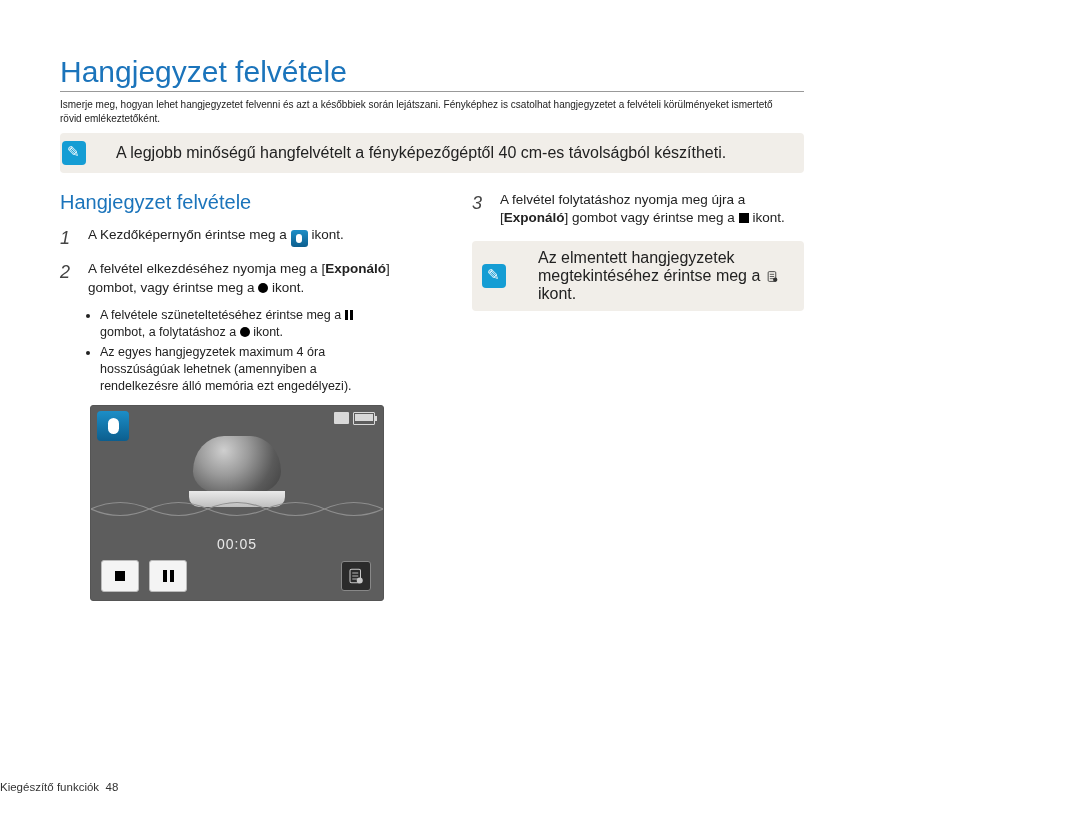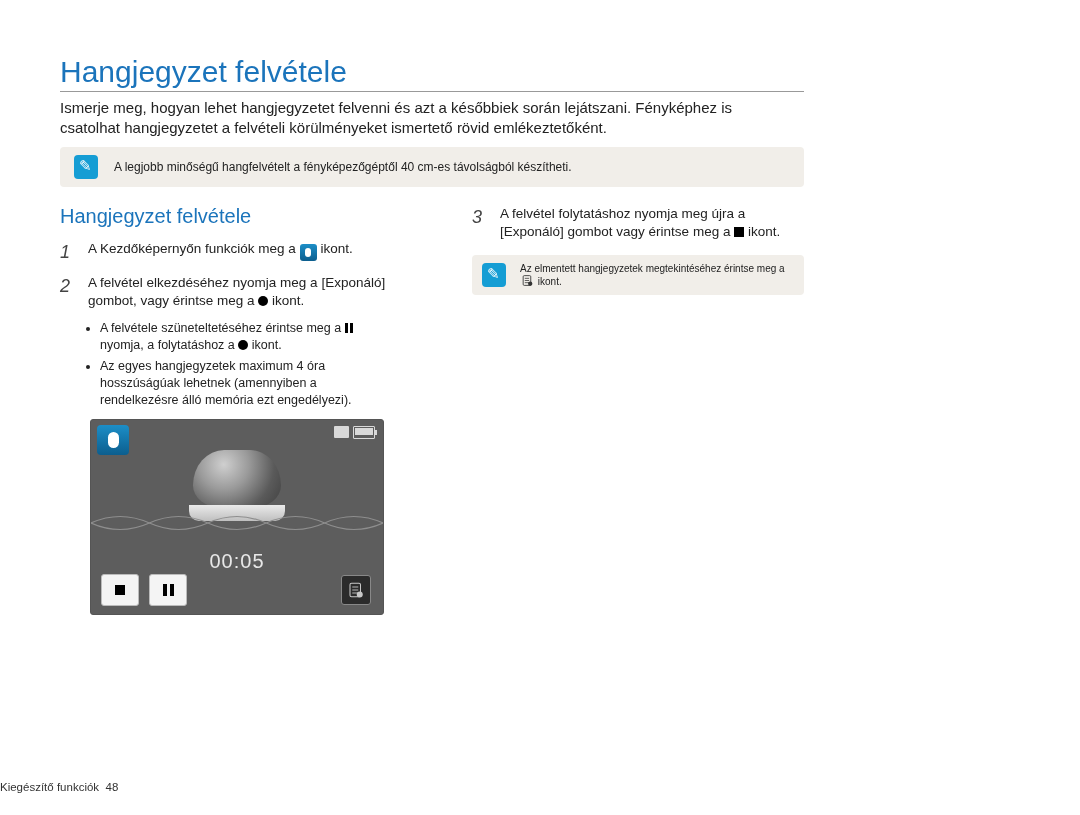--- a/index.html
+++ b/index.html
@@ -18,32 +18,32 @@
   }
   .title {
     font-size: 30px;
     color: #1b74bb;
     font-weight: 400;
     margin: 0 0 4px 0;
     border-bottom: 1px solid #999;
     padding-bottom: 2px;
   }
   .intro {
-    font-size: 15px;
+    font-size: 10px;
     line-height: 1.35;
     margin: 6px 12px 8px 0;
   }
   .note-box {
     background: #f1eee9;
     border-radius: 4px;
-    padding: 8px 14px;
+    padding: 8px 2px;
     display: flex;
     align-items: center;
-    gap: 16px;
-    font-size: 12px;
+    gap: 30px;
+    font-size: 16px;
     margin-bottom: 18px;
   }
   .note-icon {
     width: 24px; height: 24px; flex: none;
     background: #159dd4; border-radius: 4px;
     position: relative;
   }
   .note-icon::before {
     content: "✎"; color: #fff; font-size: 15px;
     position: absolute; left: 5px; top: 2px;
@@ -67,21 +67,21 @@
     line-height: 1.35;
   }
   .step-num {
     font-style: italic;
     font-size: 18px;
     color: #444;
     flex: none;
     width: 18px;
   }
   .step-body { flex: 1; }
-  .step-body b { font-weight: normal; }
+  .step-body b { font-weight: bold; }
   .mic-chip {
     display: inline-flex; vertical-align: -4px;
     width: 17px; height: 17px; border-radius: 3px;
     background: linear-gradient(#1c8ec7,#0c5e8e);
     align-items: center; justify-content: center;
   }
   .mic-chip .stem { width: 6px; height: 9px; background: #fff; border-radius: 3px; }
   .dot { display:inline-block; width:10px; height:10px; background:#000; border-radius:50%; vertical-align:-1px; }
   .sq { display:inline-block; width:10px; height:10px; background:#000; vertical-align:-1px; }
   .pause-glyph { display:inline-flex; gap:2px; vertical-align:-1px; }
@@ -129,42 +129,42 @@
   }
   .band {
     height:16px; width:96px; margin-top:-3px;
     background: linear-gradient(#eaeaea,#bfbfbf);
     border-radius: 0 0 10px 10px;
   }
   .wave { position:absolute; left:0; right:0; top:88px; height:30px; }
   .wave svg { width:100%; height:100%; }
   .timer {
     position:absolute; left:50%; top:130px; transform:translateX(-50%);
-    font-size:20px; color:#e8e8e8; letter-spacing:1px;
+    font-size:14px; color:#e8e8e8; letter-spacing:1px;
   }
   .rec-buttons {
     position:absolute; left:10px; bottom:8px; display:flex; gap:10px;
   }
   .rec-btn {
     width:36px; height:30px; background:#f4f4f4; border:1px solid #bbb; border-radius:3px;
     display:flex; align-items:center; justify-content:center;
   }
   .rec-btn .stop { width:10px; height:10px; background:#000; }
   .rec-btn .pause { display:flex; gap:3px; }
   .rec-btn .pause span { width:4px; height:12px; background:#000; }
   .rec-list {
     position:absolute; right:12px; bottom:9px;
     width:28px; height:28px; background:#2b2b2b; border:1px solid #888; border-radius:3px;
     display:flex; align-items:center; justify-content:center;
   }
   .rec-list svg { width:18px; height:18px; }
 
   .small-note {
     background:#f1eee9; border-radius:4px; padding:8px 10px;
-    display:flex; align-items:center; gap:14px; font-size:10px;
+    display:flex; align-items:center; gap:32px; font-size:16px;
     margin-top: 14px;
   }
   .tiny-list-icon {
     display:inline-flex; width:15px; height:13px; vertical-align:-2px;
     align-items:center; justify-content:center;
   }
   .tiny-list-icon svg { width:15px; height:13px; }
 
   .footer {
     position:absolute; bottom:22px; left:0; right:0;
@@ -185,21 +185,21 @@
   </div>
 
   <div class="columns">
 
     <div class="col">
       <h2 class="subhead">Hangjegyzet felvétele</h2>
 
       <div class="step">
         <span class="step-num">1</span>
         <span class="step-body">
-          <span>A Kezdőképernyőn funkciók meg a </span>
+          <span>A Kezdőképernyőn érintse meg a </span>
           <span class="mic-chip">
               <span class="stem"></span>
             </span>
           <span> ikont.</span>
         </span>
       </div>
 
       <div class="step">
         <span class="step-num">2</span>
         <span class="step-body">
@@ -207,21 +207,21 @@
         </span>
       </div>
 
       <ul class="bullets">
         <li>
           <span>A felvétele szüneteltetéséhez érintse meg a </span>
           <span class="pause-glyph">
               <span></span>
               <span></span>
             </span>
-          <span> nyomja, a folytatáshoz a </span>
+          <span> gombot, a folytatáshoz a </span>
           <span class="dot"></span>
           <span> ikont.</span>
         </li>
         <li>Az egyes hangjegyzetek maximum 4 óra hosszúságúak lehetnek (amennyiben a rendelkezésre álló memória ezt engedélyezi).</li>
       </ul>
 
       <div class="recorder">
         <div class="rec-top-left">
             <span class="mic"></span>
           </div>

